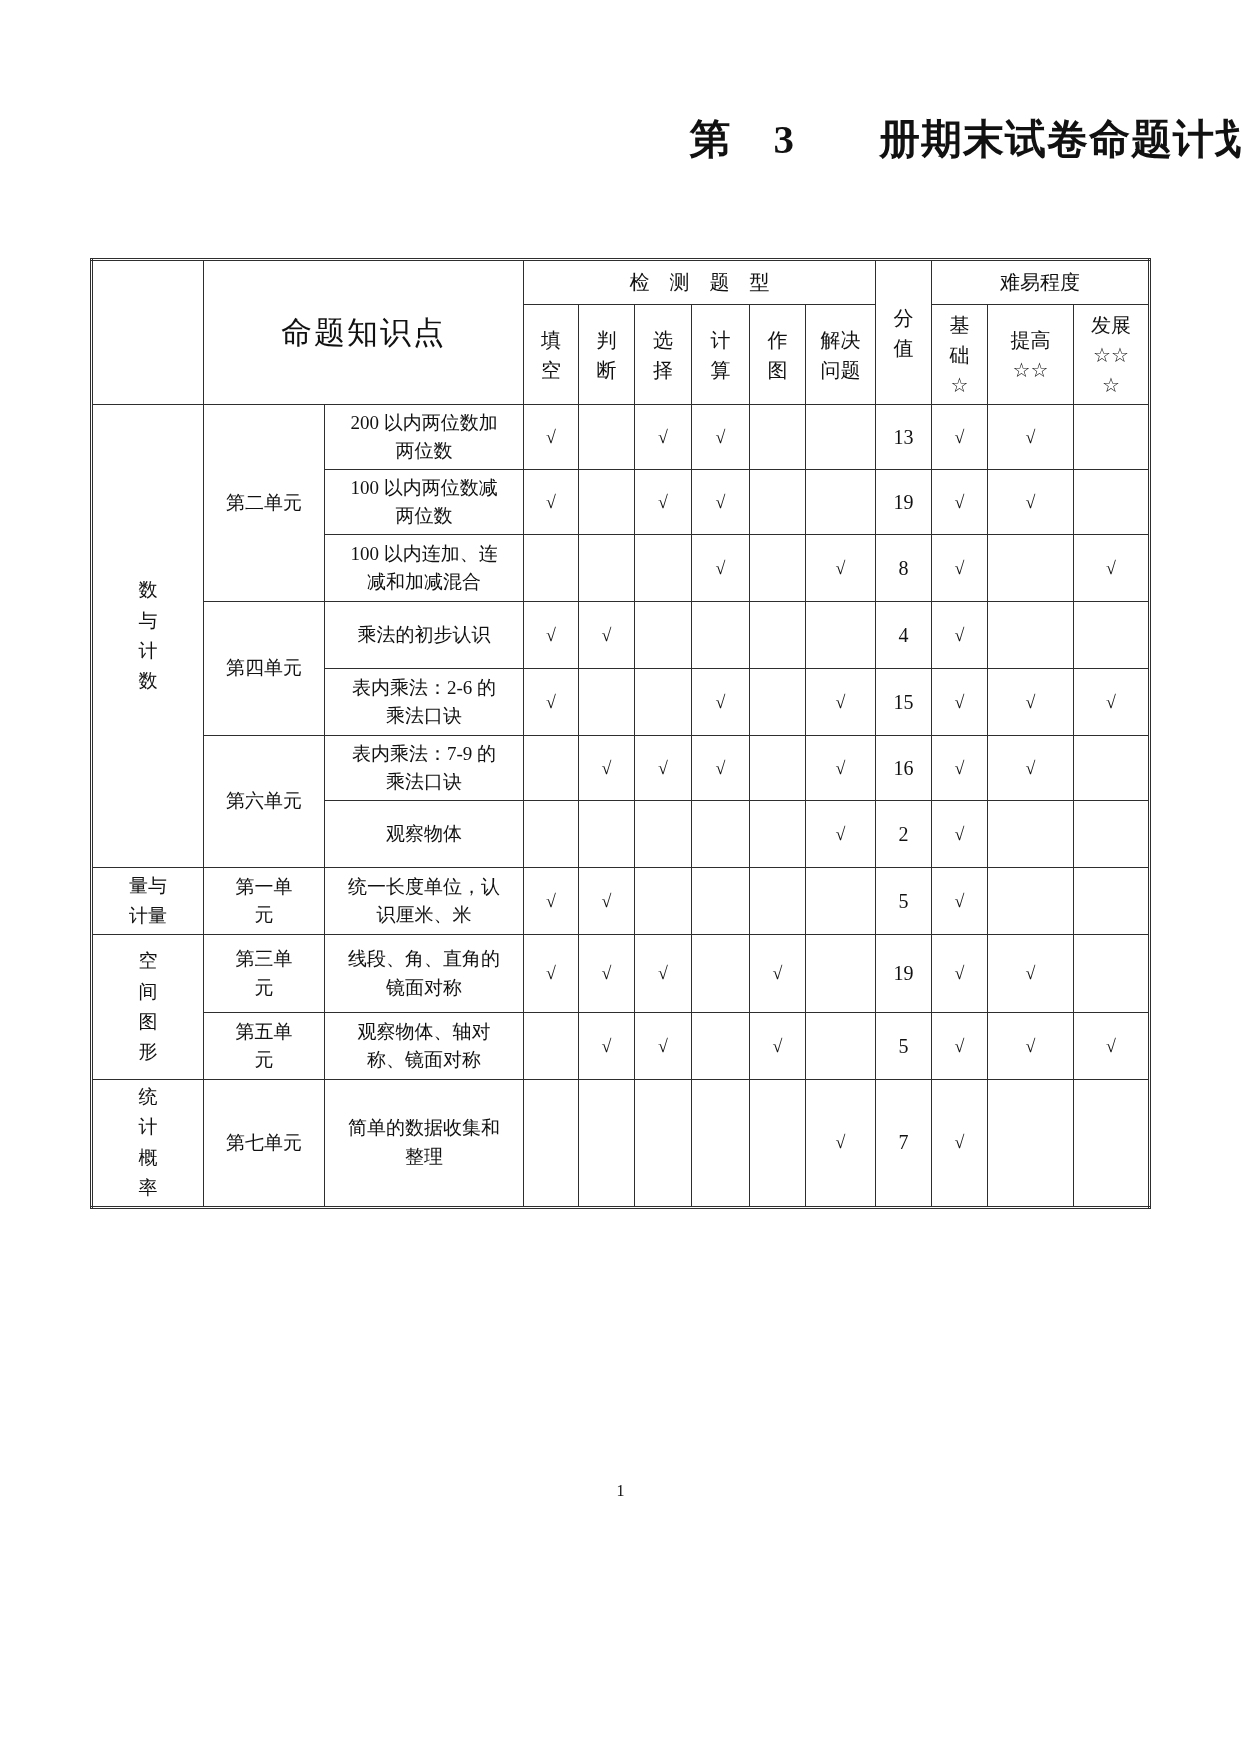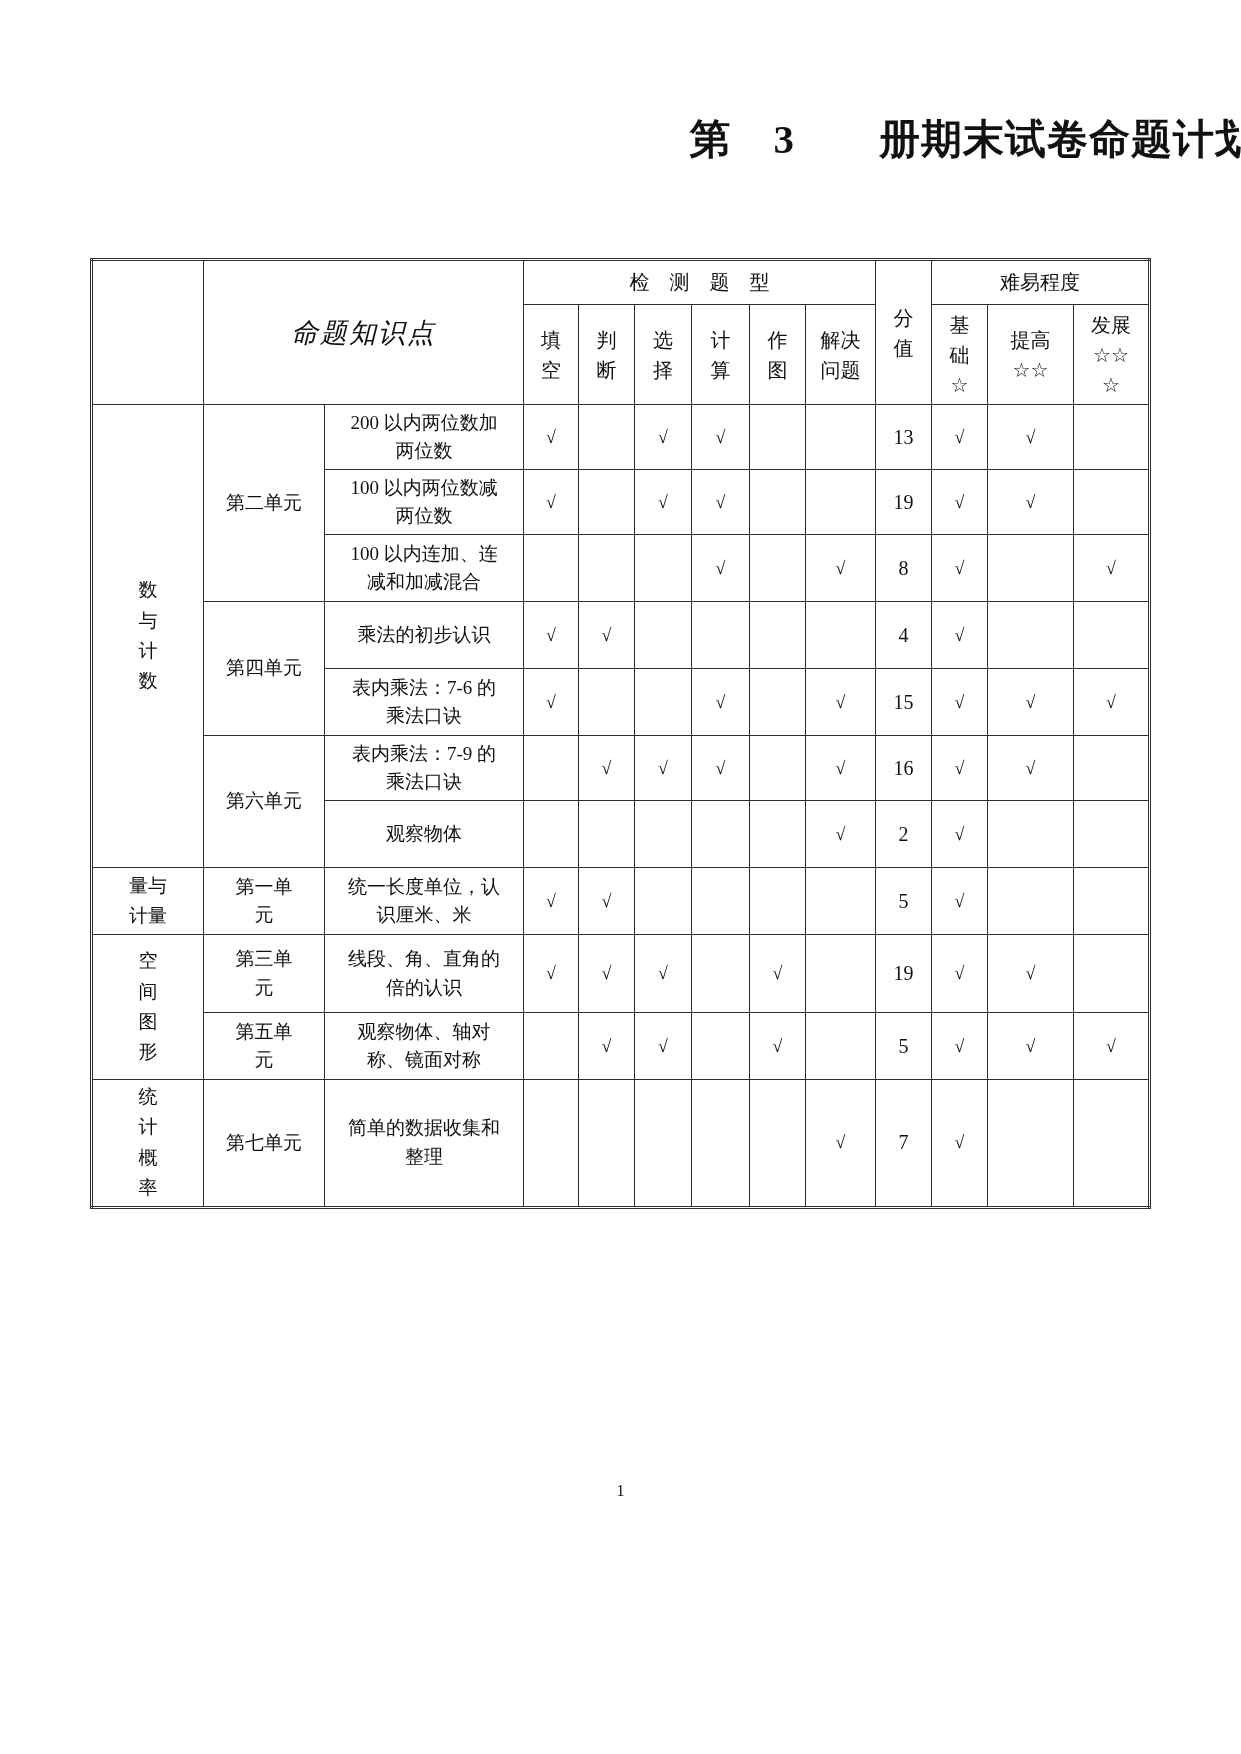--- a/index.html
+++ b/index.html
@@ -24,21 +24,21 @@
   }
   th, td {
     border: 1px solid #2e2e2e;
     text-align: center; vertical-align: middle;
     font-weight: normal; padding: 2px 1px;
     font-size: 19px; overflow: hidden;
   }
   .pre { white-space: pre-line; line-height: 1.5; }
   thead tr.hrow1 { height: 45px; }
   thead tr.hrow2 { height: 100px; }
-  .kp-cell { font-size: 27px; letter-spacing: 2px; font-style: italic; }
+  .kp-cell { font-size: 31px; letter-spacing: 2px; }
   .hdr { font-size: 20px; }
   tbody tr { height: 65px; }
   tbody tr.h67 { height: 67px; }
   tbody tr.h78 { height: 78px; }
   tbody tr.h112 { height: 112px; }
   td.cat { line-height: 1.6; }
   td.mark { font-size: 18px; }
   td.score { font-size: 20px; margin-top: 32px; }
   .footer {
     position: absolute; top: 1482px; left: 0; width: 100%;
@@ -155,21 +155,21 @@
         <td class="mark"></td>
         <td class="mark"></td>
         <td class="mark"></td>
         <td class="mark"></td>
         <td class="score">4</td>
         <td class="mark">√</td>
         <td class="mark"></td>
         <td class="mark"></td>
       </tr>
       <tr class="h67">
-        <td class="topic pre">表内乘法：7-6 的
+        <td class="topic pre">表内乘法：2-6 的
 乘法口诀</td>
         <td class="mark">√</td>
         <td class="mark"></td>
         <td class="mark"></td>
         <td class="mark">√</td>
         <td class="mark"></td>
         <td class="mark">√</td>
         <td class="score">15</td>
         <td class="mark">√</td>
         <td class="mark">√</td>
@@ -222,21 +222,21 @@
         <td class="mark"></td>
       </tr>
       <tr class="h78">
         <td rowspan="2" class="cat pre">空
 间
 图
 形</td>
         <td class="unit pre">第三单
 元</td>
         <td class="topic pre">线段、角、直角的
-倍的认识</td>
+镜面对称</td>
         <td class="mark">√</td>
         <td class="mark">√</td>
         <td class="mark">√</td>
         <td class="mark"></td>
         <td class="mark">√</td>
         <td class="mark"></td>
         <td class="score">19</td>
         <td class="mark">√</td>
         <td class="mark">√</td>
         <td class="mark"></td>

